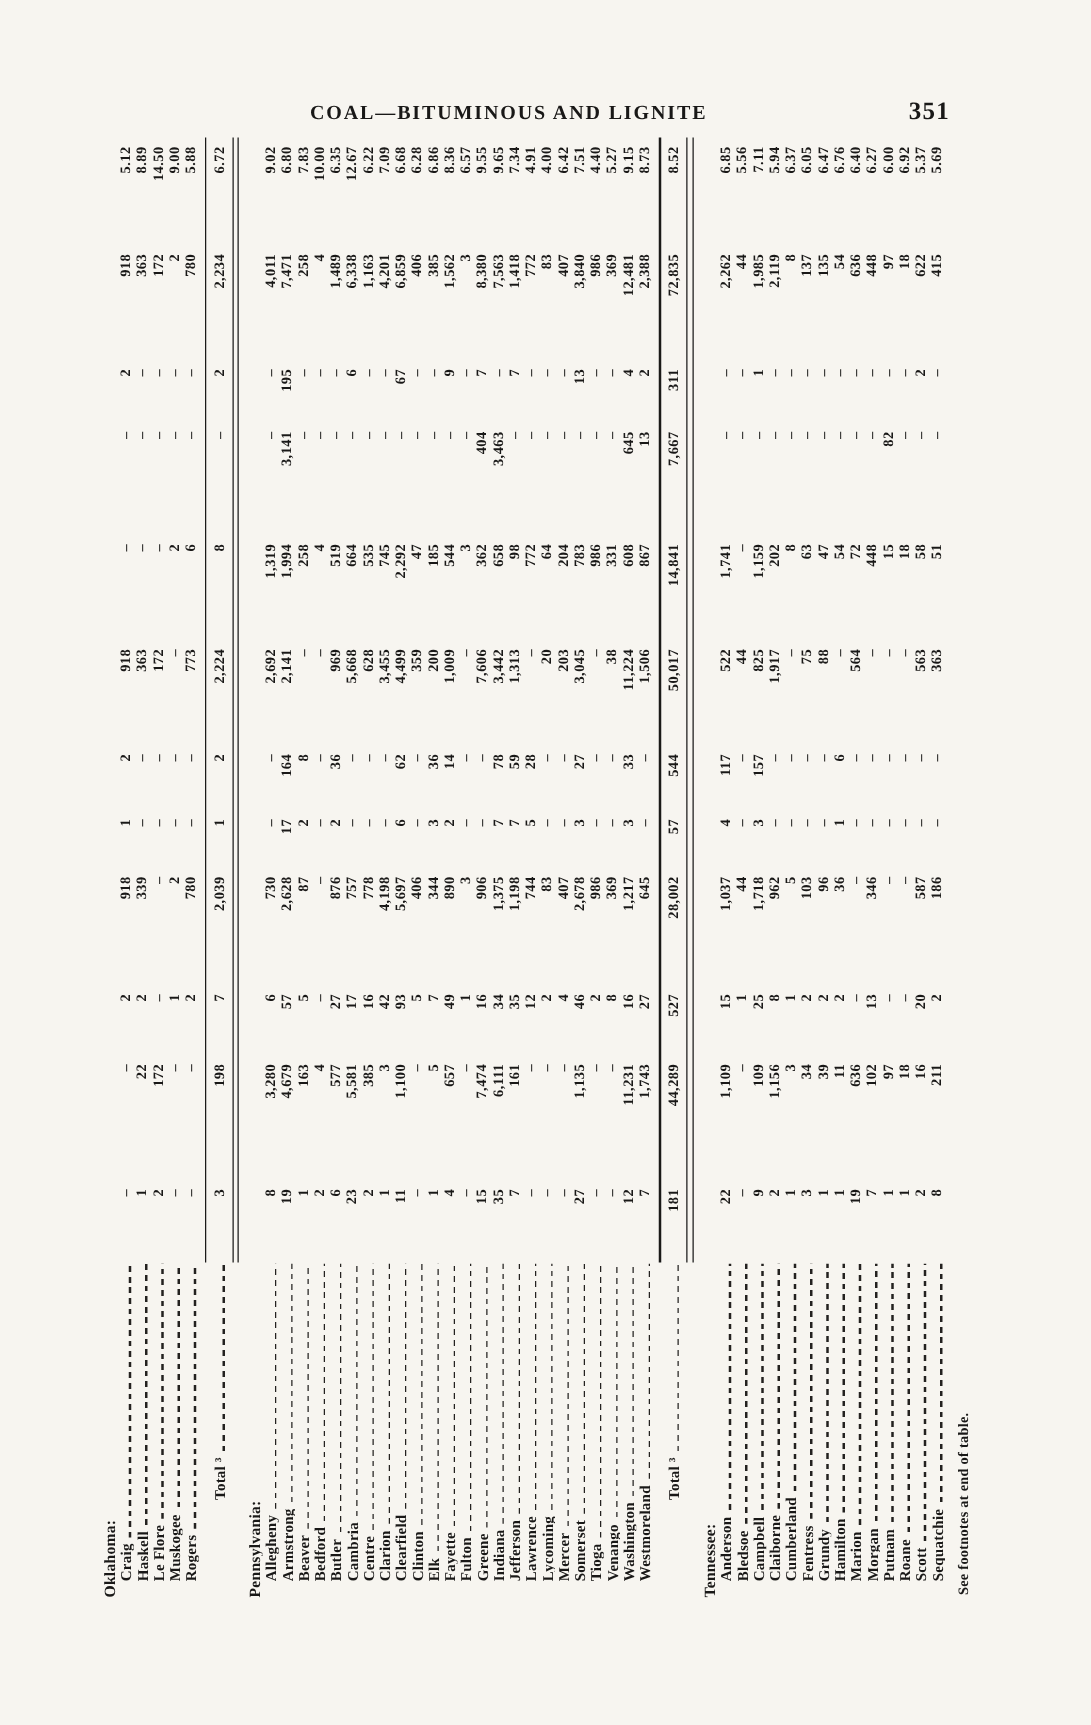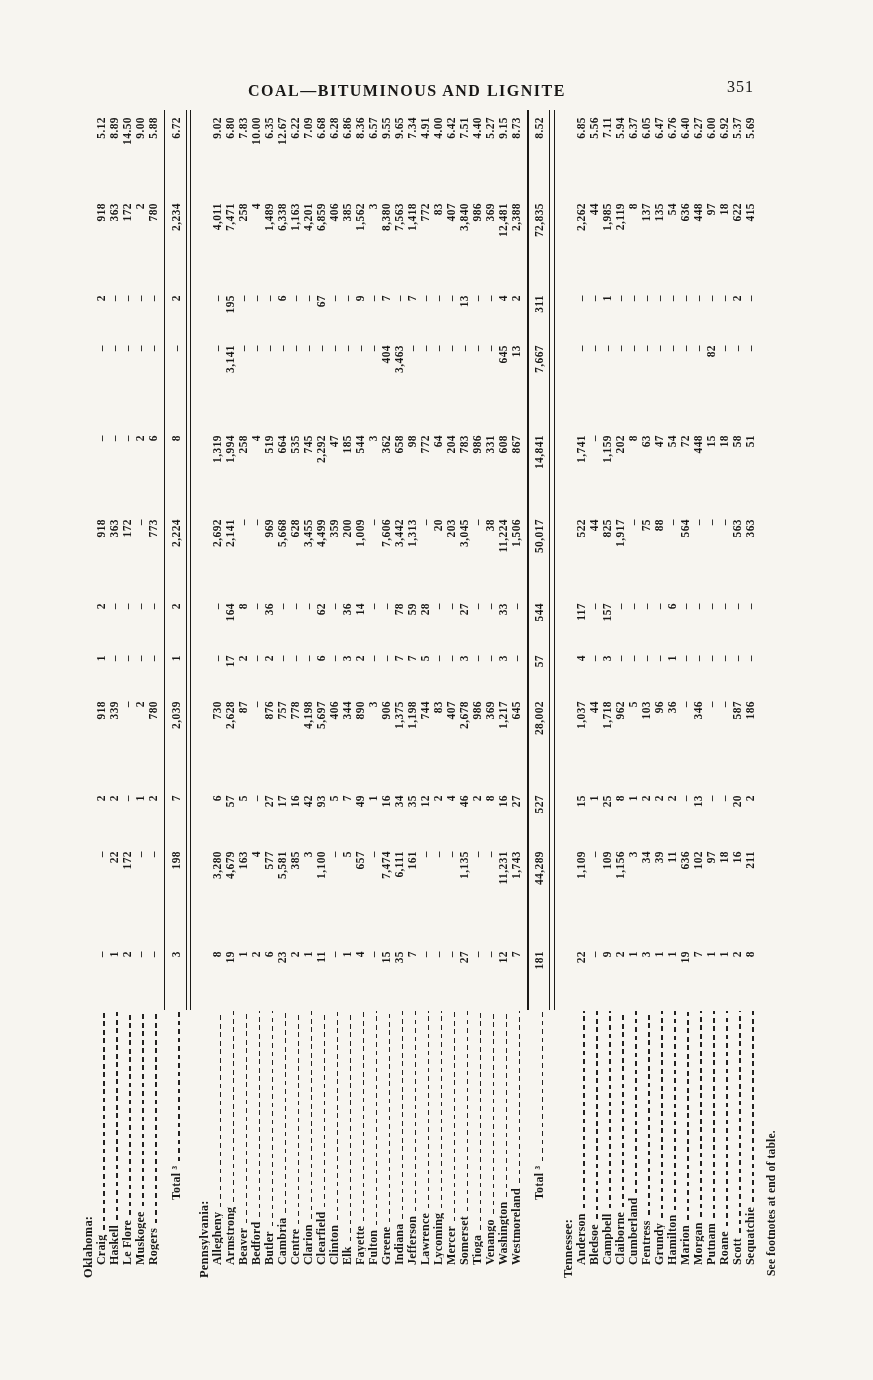--- a/index.html
+++ b/index.html
@@ -10,21 +10,21 @@
     color:#191817;
   }
   
   .page-header{position:absolute;top:82px;left:0;width:873px;height:24px;}
   .running-title{
     position:absolute;left:248px;top:0;
     font-size:16px;font-weight:bold;letter-spacing:1.5px;white-space:nowrap;
   }
   .page-number{
     position:absolute;left:727px;top:-4px;
-    font-size:16px;font-weight:normal;letter-spacing:1px;
+    font-size:20px;font-weight:bold;letter-spacing:1px;
   }
   
   .rotated-wrap{
     position:absolute;left:53px;top:104px;width:768px;height:1178px;
   }
   .sheet{
     width:1178px;height:768px;
     transform-origin:top left;
     transform:rotate(-90deg) translateX(-1178px);
     position:relative;

